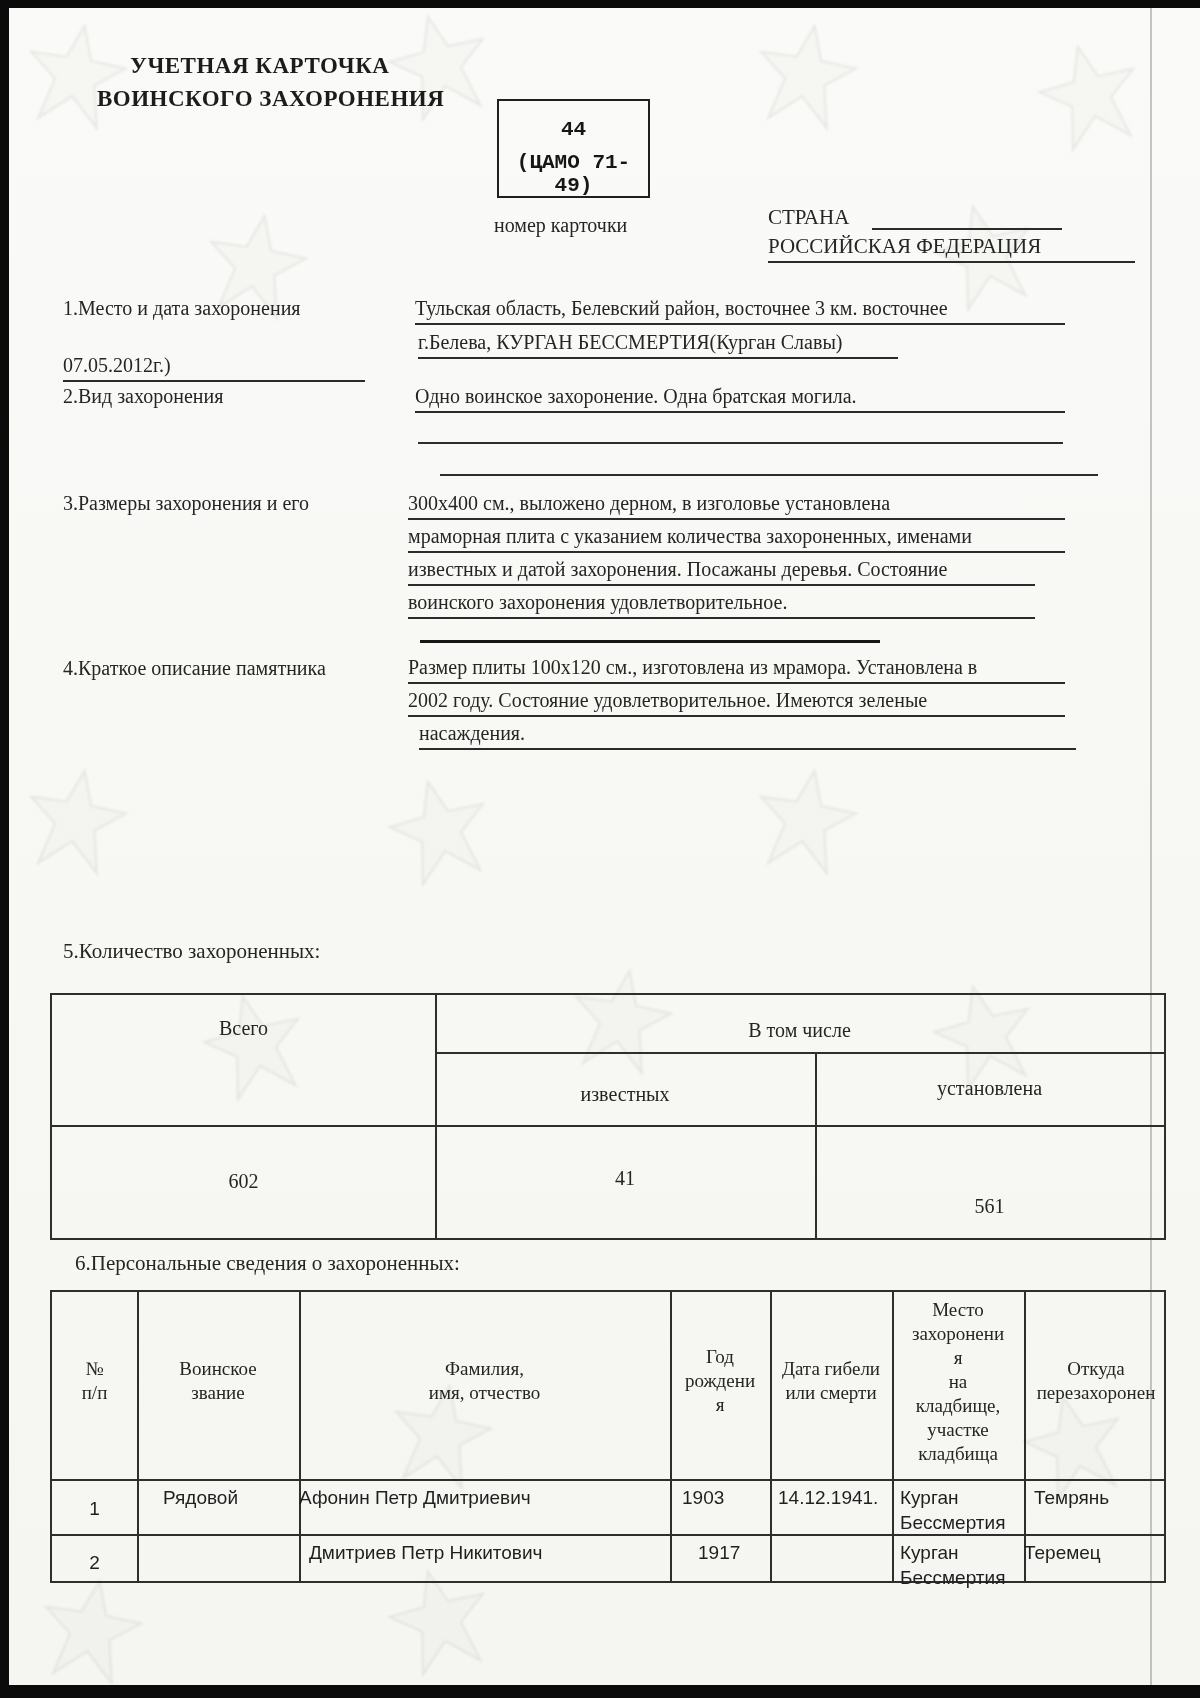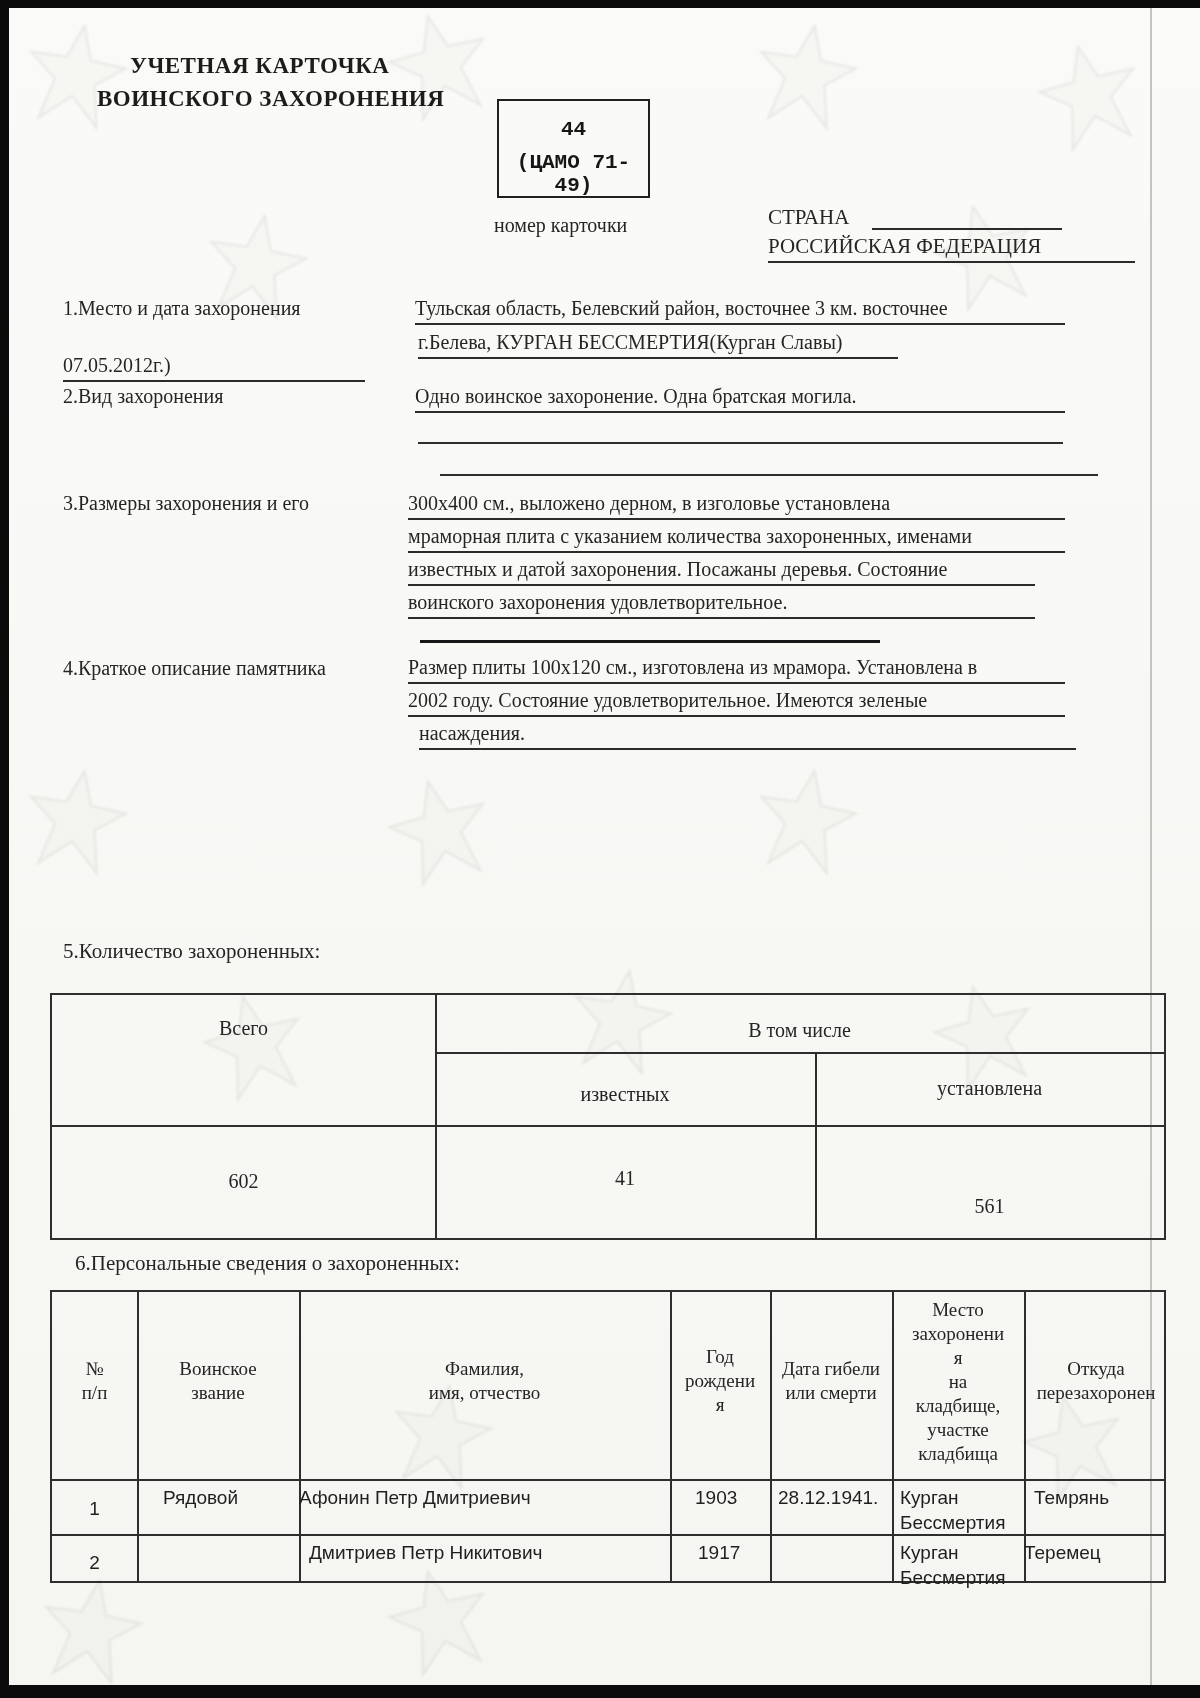--- a/index.html
+++ b/index.html
@@ -182,22 +182,22 @@
 на
 кладбище,
 участке
 кладбища</div>
     <div class="tcell-sm" style="left:972px;top:65px;  width:144px;">Откуда
 перезахоронен</div>
 
     <div class="dcell" style="left:0;    top:204px; width:85px; text-align:center;">1</div>
     <div class="dcell" style="left:85px; top:193px; width:162px; padding-left:26px;">Рядовой</div>
     <div class="dcell" style="left:247px;top:193px; width:371px; padding-left:0;">Афонин Петр Дмитриевич</div>
-    <div class="dcell" style="left:618px;top:193px; width:100px; padding-left:25px;">1903</div>
-    <div class="dcell" style="left:718px;top:193px; width:122px; padding-left:8px;">28.12.1941.</div>
+    <div class="dcell" style="left:618px;top:193px; width:100px; padding-left:12px;">1903</div>
+    <div class="dcell" style="left:718px;top:193px; width:122px; padding-left:8px;">14.12.1941.</div>
     <div class="dcell" style="left:840px;top:193px; width:132px; padding-left:8px;">Курган Бессмертия</div>
     <div class="dcell" style="left:972px;top:193px; width:144px; padding-left:10px;">Темрянь</div>
 
     <div class="dcell" style="left:0;    top:258px; width:85px; text-align:center;">2</div>
     <div class="dcell" style="left:85px; top:248px; width:162px; padding-left:10px;"></div>
     <div class="dcell" style="left:247px;top:248px; width:371px; padding-left:10px;">Дмитриев Петр Никитович</div>
     <div class="dcell" style="left:618px;top:248px; width:100px; padding-left:28px;">1917</div>
     <div class="dcell" style="left:718px;top:248px; width:122px; padding-left:8px;"></div>
     <div class="dcell" style="left:840px;top:248px; width:132px; padding-left:8px;">Курган Бессмертия</div>
     <div class="dcell" style="left:972px;top:248px; width:144px; ">Теремец</div>

